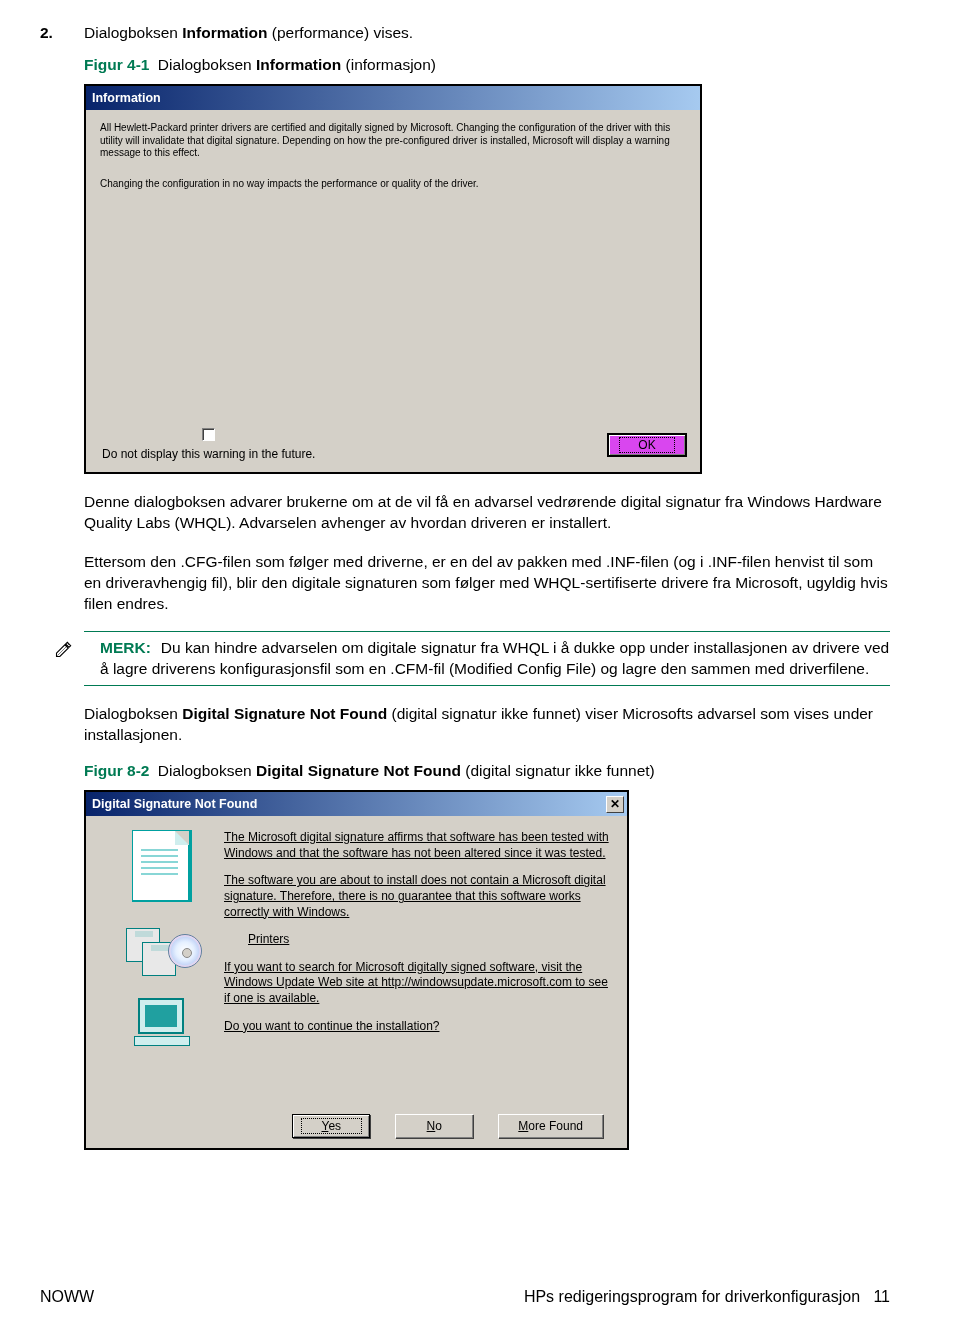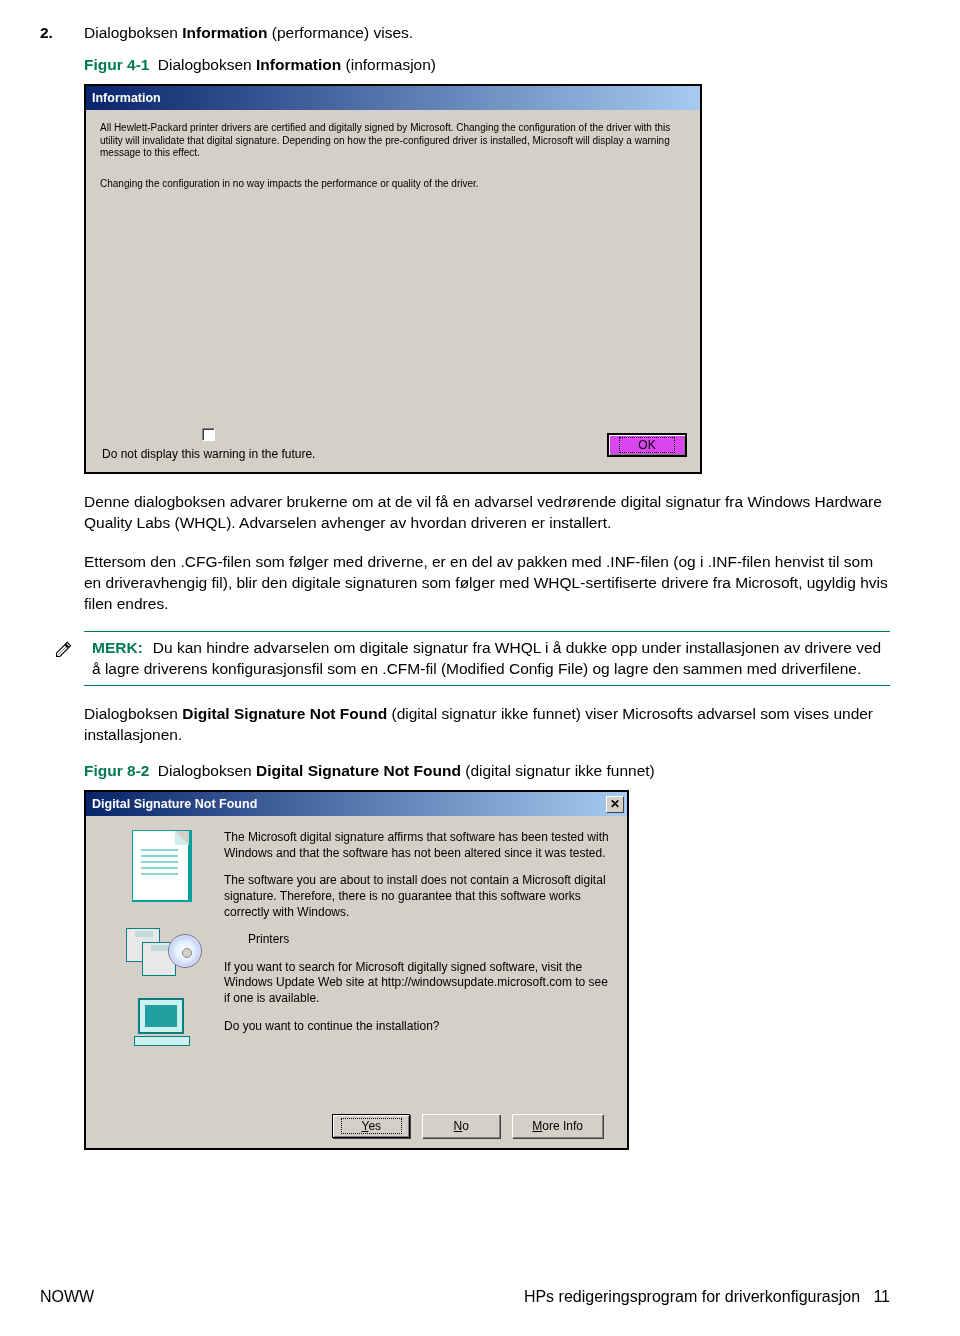--- a/index.html
+++ b/index.html
@@ -83,21 +83,21 @@
     cursor: pointer;
   }
   .btn.default { outline: 1px solid #000; outline-offset: 0; }
   .btn span.inner { border: 1px dotted #000; padding: 0 18px; display: inline-block; }
 
   
   .body-para { margin: 18px 0 0 44px; line-height: 1.35; }
   .merk-block { margin: 16px 0 0 0; padding: 0 0 0 44px; }
   .merk-hr { border: none; border-top: 1px solid #007a53; margin: 0 0 6px 0; }
   .merk-hr.bottom { margin-top: 6px; }
-  .merk-row { display: flex; align-items: flex-start; gap: 16px; line-height: 1.35; }
+  .merk-row { display: flex; align-items: flex-start; gap: 24px; line-height: 1.35; }
   .pencil-icon { width: 20px; height: 20px; flex-shrink: 0; margin-top: 1px; margin-left: -30px; margin-right: 2px; }
   .merk-label { color: #007a53; font-weight: bold; margin-right: 10px; }
 
   
   .dlg2-wrap { margin: 10px 0 0 44px; }
   .dlg2 {
     width: 545px;
     height: 360px;
     border: 2px solid #000;
     background: #d4d0c8;
@@ -127,23 +127,23 @@
   .flop.b { left:16px; top:20px; }
   .flop::after { content:''; position:absolute; top:2px; left:8px; width:18px; height:6px; background:#c0dada; }
   .cd { position:absolute; right:-4px; top:12px; width:34px; height:34px; border-radius:50%; background:radial-gradient(circle,#fff 0%,#e5f0ff 40%,#c8d8f8 60%,#ffd4e8 75%,#d4f0d4 90%); border:1px solid #6080a0; }
   .cd::after { content:''; position:absolute; left:13px; top:13px; width:8px; height:8px; border-radius:50%; background:#d4d0c8; border:1px solid #888;}
   .pc-icon { width: 56px; height: 48px; position: relative; margin-top: 10px; }
   .mon { width:46px; height:36px; background:#cfeeee; border:2px solid #008080; position:absolute; left:4px; top:0; }
   .mon::after { content:''; position:absolute; left:5px; top:5px; right:5px; bottom:5px; background:#20a0a0; color:#fff; font-size:12px; display:flex; align-items:center; justify-content:center; }
   .mon-q { position:absolute; left:16px; top:8px; color:#fff; font-size:18px; font-weight:bold; }
   .base { position:absolute; bottom:0; left:0; width:56px; height:10px; background:#cfeeee; border:1px solid #008080; }
   .dlg2-txt { flex: 1; line-height: 1.3; padding-right: 4px; }
-  .dlg2-txt p { margin-bottom: 12px; }
+  .dlg2-txt p { margin-bottom: 12px; text-decoration: underline; }
   .sml { margin-left: 24px; font-size: 12px; }
-  .btnrow { position: absolute; bottom: 10px; right: 24px; display: flex; gap: 12px; }
+  .btnrow { position: absolute; bottom: 10px; right: 24px; display: flex; gap: 25px; }
   .btn2 {
     font-family: Tahoma, Arial, sans-serif;
     font-size: 12px;
     background: #d4d0c8;
     padding: 3px 0;
     min-width: 78px;
     text-align: center;
     box-shadow: 1px 1px 0 #404040, inset 1px 1px 0 #fff, inset -1px -1px 0 #808080;
     border: 0;
     cursor: pointer;
@@ -266,21 +266,21 @@
         </div>
       </div>
       <div class="btnrow">
         <button class="btn2 default">
           <span class="inner"><span class="u">Y</span><span>es</span></span>
         </button>
         <button class="btn2">
           <span class="plain"><span class="u">N</span><span>o</span></span>
         </button>
         <button class="btn2">
-          <span class="plain"><span class="u">M</span><span>ore Info</span></span>
+          <span class="plain"><span class="u">M</span><span>ore Found</span></span>
         </button>
       </div>
     </div>
   </div>
 
 </div>
 
 <div class="footer">
   <span>NOWW</span>
   <span>

